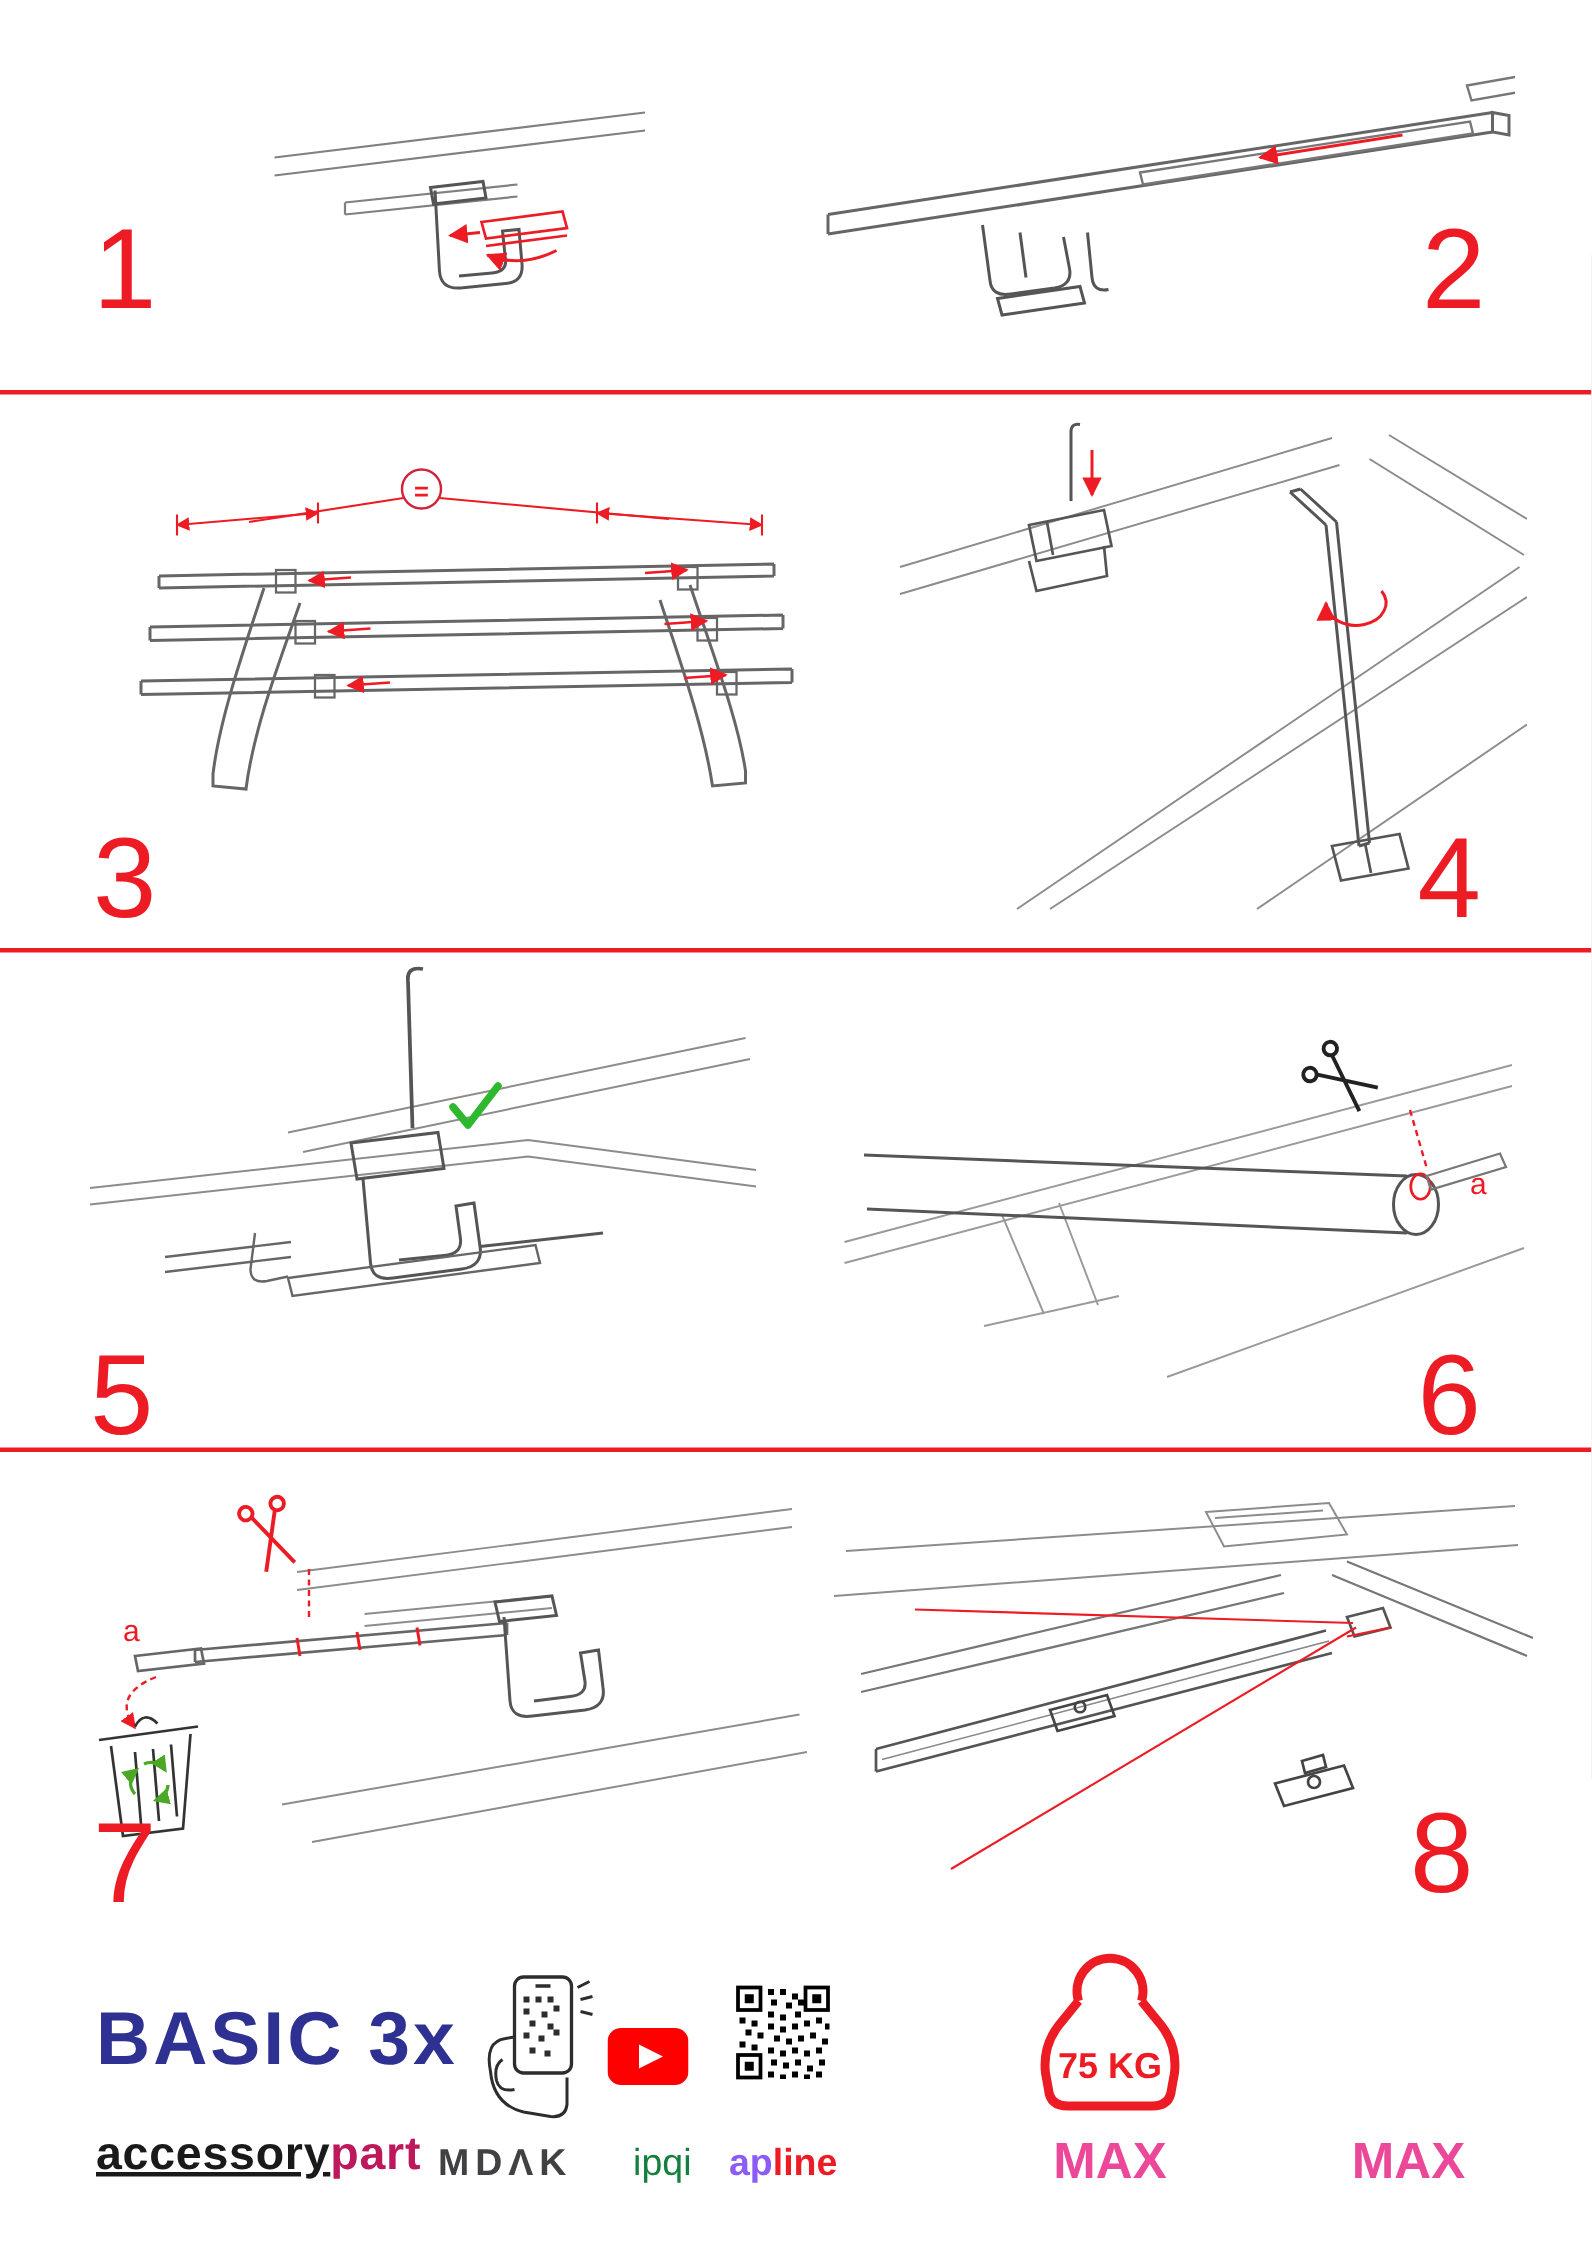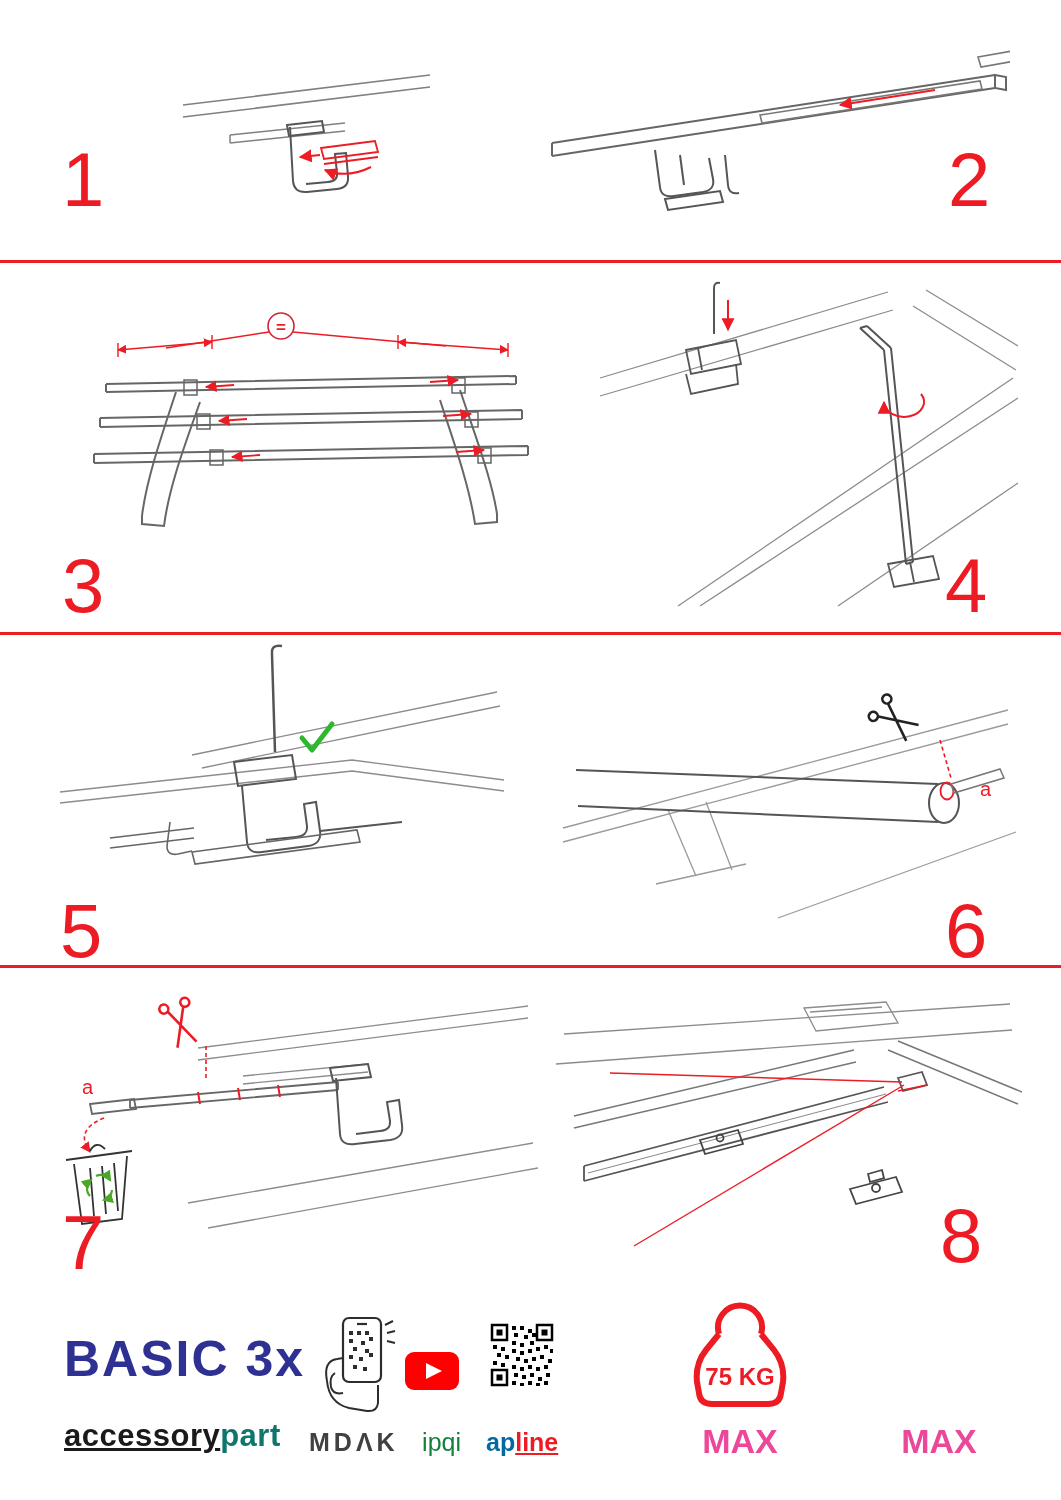--- a/index.html
+++ b/index.html
@@ -6,27 +6,27 @@
   .page{position:relative;width:1061px;height:1500px;background:#ffffff;margin:0 auto;
         font-family:"Liberation Sans",sans-serif;overflow:hidden;}
   .divider{position:absolute;left:0;width:100%;height:3px;background:#ed1c24;}
   .num{position:absolute;font-size:76px;font-weight:400;color:#ed1c24;line-height:1;}
   .fig{position:absolute;}
   svg{display:block;}
   .brand-title{position:absolute;left:64px;top:1330px;font-size:50px;font-weight:700;
         color:#2e3192;letter-spacing:2px;}
   .brand-sub{position:absolute;left:64px;top:1418px;font-size:31px;font-weight:700;letter-spacing:.5px;}
   .brand-sub .b{color:#1a1a1a;text-decoration:underline;}
-  .brand-sub .r{color:#0f766e;text-align:center;}
+  .brand-sub .r{color:#be185d;text-align:center;}
   .partner{position:absolute;font-size:25px;font-weight:700;}
-  .mdak{left:292px;top:1428px;color:#414042;letter-spacing:4px;margin-left:17px;}
+  .mdak{left:292px;top:1428px;color:#414042;letter-spacing:4px;}
   .ipqi{left:405px;top:1428px;width:56px;text-align:right;color:#15803d;font-weight:400;}
   .apline{left:486px;top:1428px;}
-  .apline .b{color:#0369a1;}
-  .apline .r{color:#ed1c24;text-decoration:underline;}
+  .apline .b{color:#8b5cf6;}
+  .apline .r{color:#ed1c24;}
   .maxlabel{position:absolute;font-size:34px;font-weight:700;color:#ec4899;text-align:center;}
   .max-w{left:673px;top:1422px;width:134px;}
   .max-s{left:876px;top:1422px;width:126px;}
 </style>
 </head>
 <body>
 
 <div class="page">
 
   <svg width="0" height="0" style="position:absolute" aria-hidden="true">

